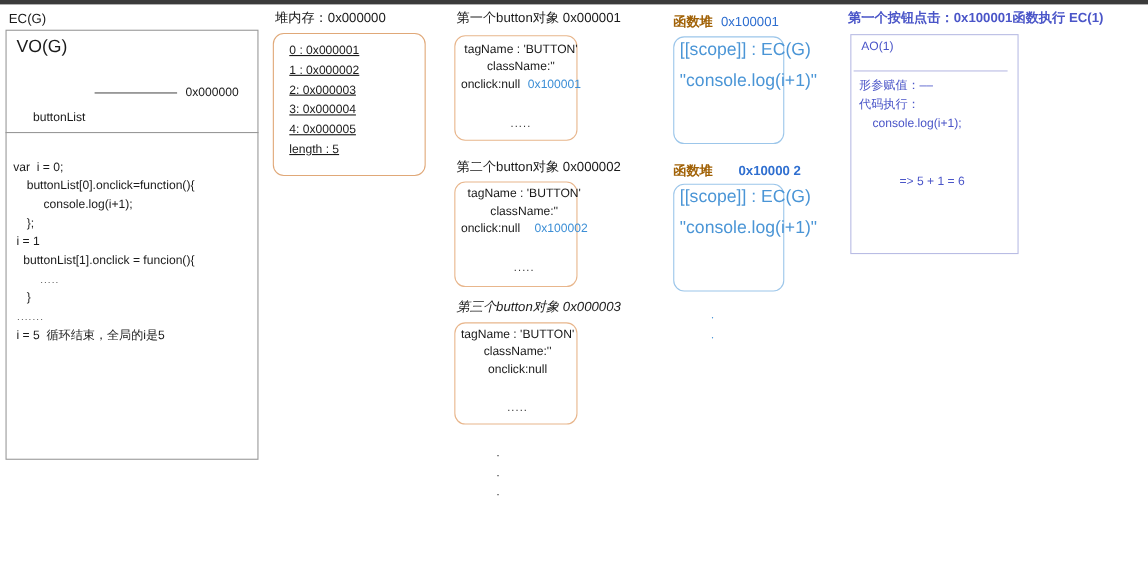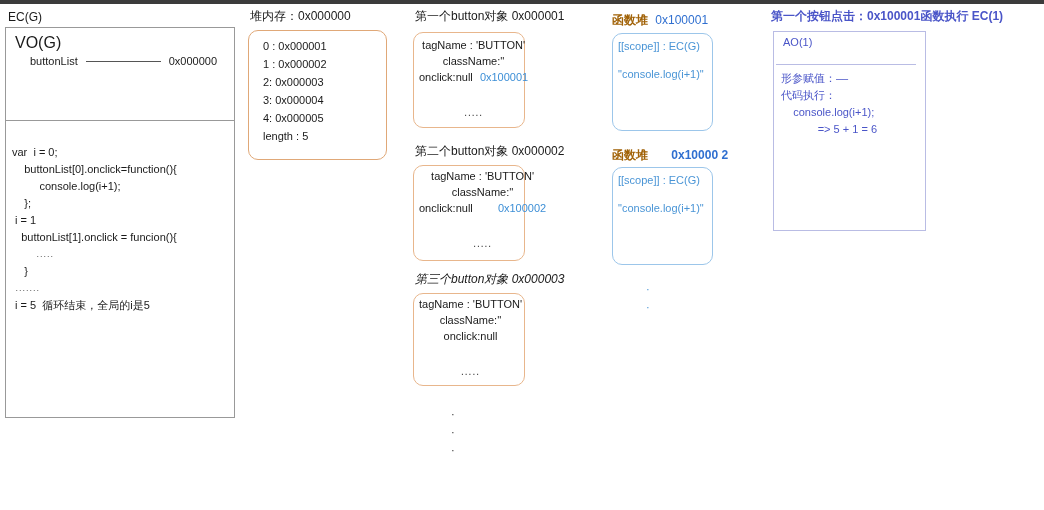--- a/index.html
+++ b/index.html
@@ -53,21 +53,21 @@
     font-size: 16px;
   }
   #buttonlist-row {
     position: absolute;
     left: 30px; top: 55px;
     width: 200px;
     display: flex;
     align-items: center;
     font-size: 11px;
   }
-  #buttonlist-row .name { white-space: nowrap; }
+  #buttonlist-row .name { white-space: nowrap; margin-top: 46px; }
   #buttonlist-row .dash {
     flex: 0 0 75px;
     margin: 0 8px;
     border-top: 1px solid #555555;
     height: 0;
   }
   #buttonlist-row .addr { white-space: nowrap; }
 
   #code-block {
     position: absolute;
@@ -92,20 +92,21 @@
     border: 1px solid #e0a878;
     border-radius: 10px;
     box-sizing: border-box;
     background: #ffffff;
   }
   #heap-list {
     position: absolute;
     left: 263px; top: 37px;
     font-size: 11px;
     line-height: 18px;
+    text-decoration: underline;
   }
   #heap-list div { white-space: nowrap; }
 
   
   .btnobj-box {
     position: absolute;
     border: 1px solid #e8b68c;
     border-radius: 10px;
     box-sizing: border-box;
     background: #ffffff;
@@ -123,21 +124,21 @@
   
   .fnheap-box {
     position: absolute;
     border: 1px solid #9cc6ea;
     border-radius: 10px;
     box-sizing: border-box;
     background: #ffffff;
   }
   .fnheap-body {
     position: absolute;
-    font-size: 11px;
+    font-size: 16px;
     line-height: 16px;
     color: #4a95d6;
   }
   .fnheap-body .row { white-space: nowrap; }
 
   
   #ao-box {
     position: absolute;
     left: 773px; top: 31px;
     width: 153px; height: 200px;
@@ -218,21 +219,21 @@
   <div class="row dots-small" style="margin-top:20px;">.....</div>
 </div>
 
 <div class="lbl" style="left:415px; top:144px;">第二个button对象  0x000002</div>
 <div class="btnobj-box" style="left:413px; top:165px; width:112px; height:96px;"></div>
 <div class="btnobj-body" style="left:419px; top:168px;">
   <div class="row">tagName : 'BUTTON'</div>
   <div class="row">className:''</div>
   <div class="row">
     <span>onclick:null</span>
-    <span class="addr-blue" style="margin-left:22px;">0x100002</span>
+    <span class="addr-blue" style="margin-left:10px;">0x100002</span>
   </div>
   <div class="row dots-small" style="margin-top:20px;">.....</div>
 </div>
 
 <div class="lbl" style="left:415px; top:272px;font-style:italic;">第三个button对象  0x000003</div>
 <div class="btnobj-box" style="left:413px; top:293px; width:112px; height:93px;"></div>
 <div class="btnobj-body" style="left:419px; top:296px;">
   <div class="row">tagName : 'BUTTON'</div>
   <div class="row">className:''</div>
   <div class="row">onclick:null</div>
@@ -271,14 +272,14 @@
 </div>
 
 <div class="lbl lbl-purple" style="left:771px; top:9px;">第一个按钮点击：0x100001函数执行  EC(1)</div>
 <div id="ao-box"></div>
 <div id="ao-label">AO(1)</div>
 <div id="ao-divider"></div>
 <div id="ao-body">
     <div class="row" style="white-space: pre;">形参赋值：––</div>
     <div class="row" style="white-space: pre;">代码执行：</div>
     <div class="row" style="white-space: pre;">    console.log(i+1);</div>
-    <div class="row" style="white-space: pre;">            =&gt; 5 + 1 = 6</div>
+    <div class="row" style="white-space: pre; margin-top: 36px;">            =&gt; 5 + 1 = 6</div>
   </div>
 
 </body></html>

